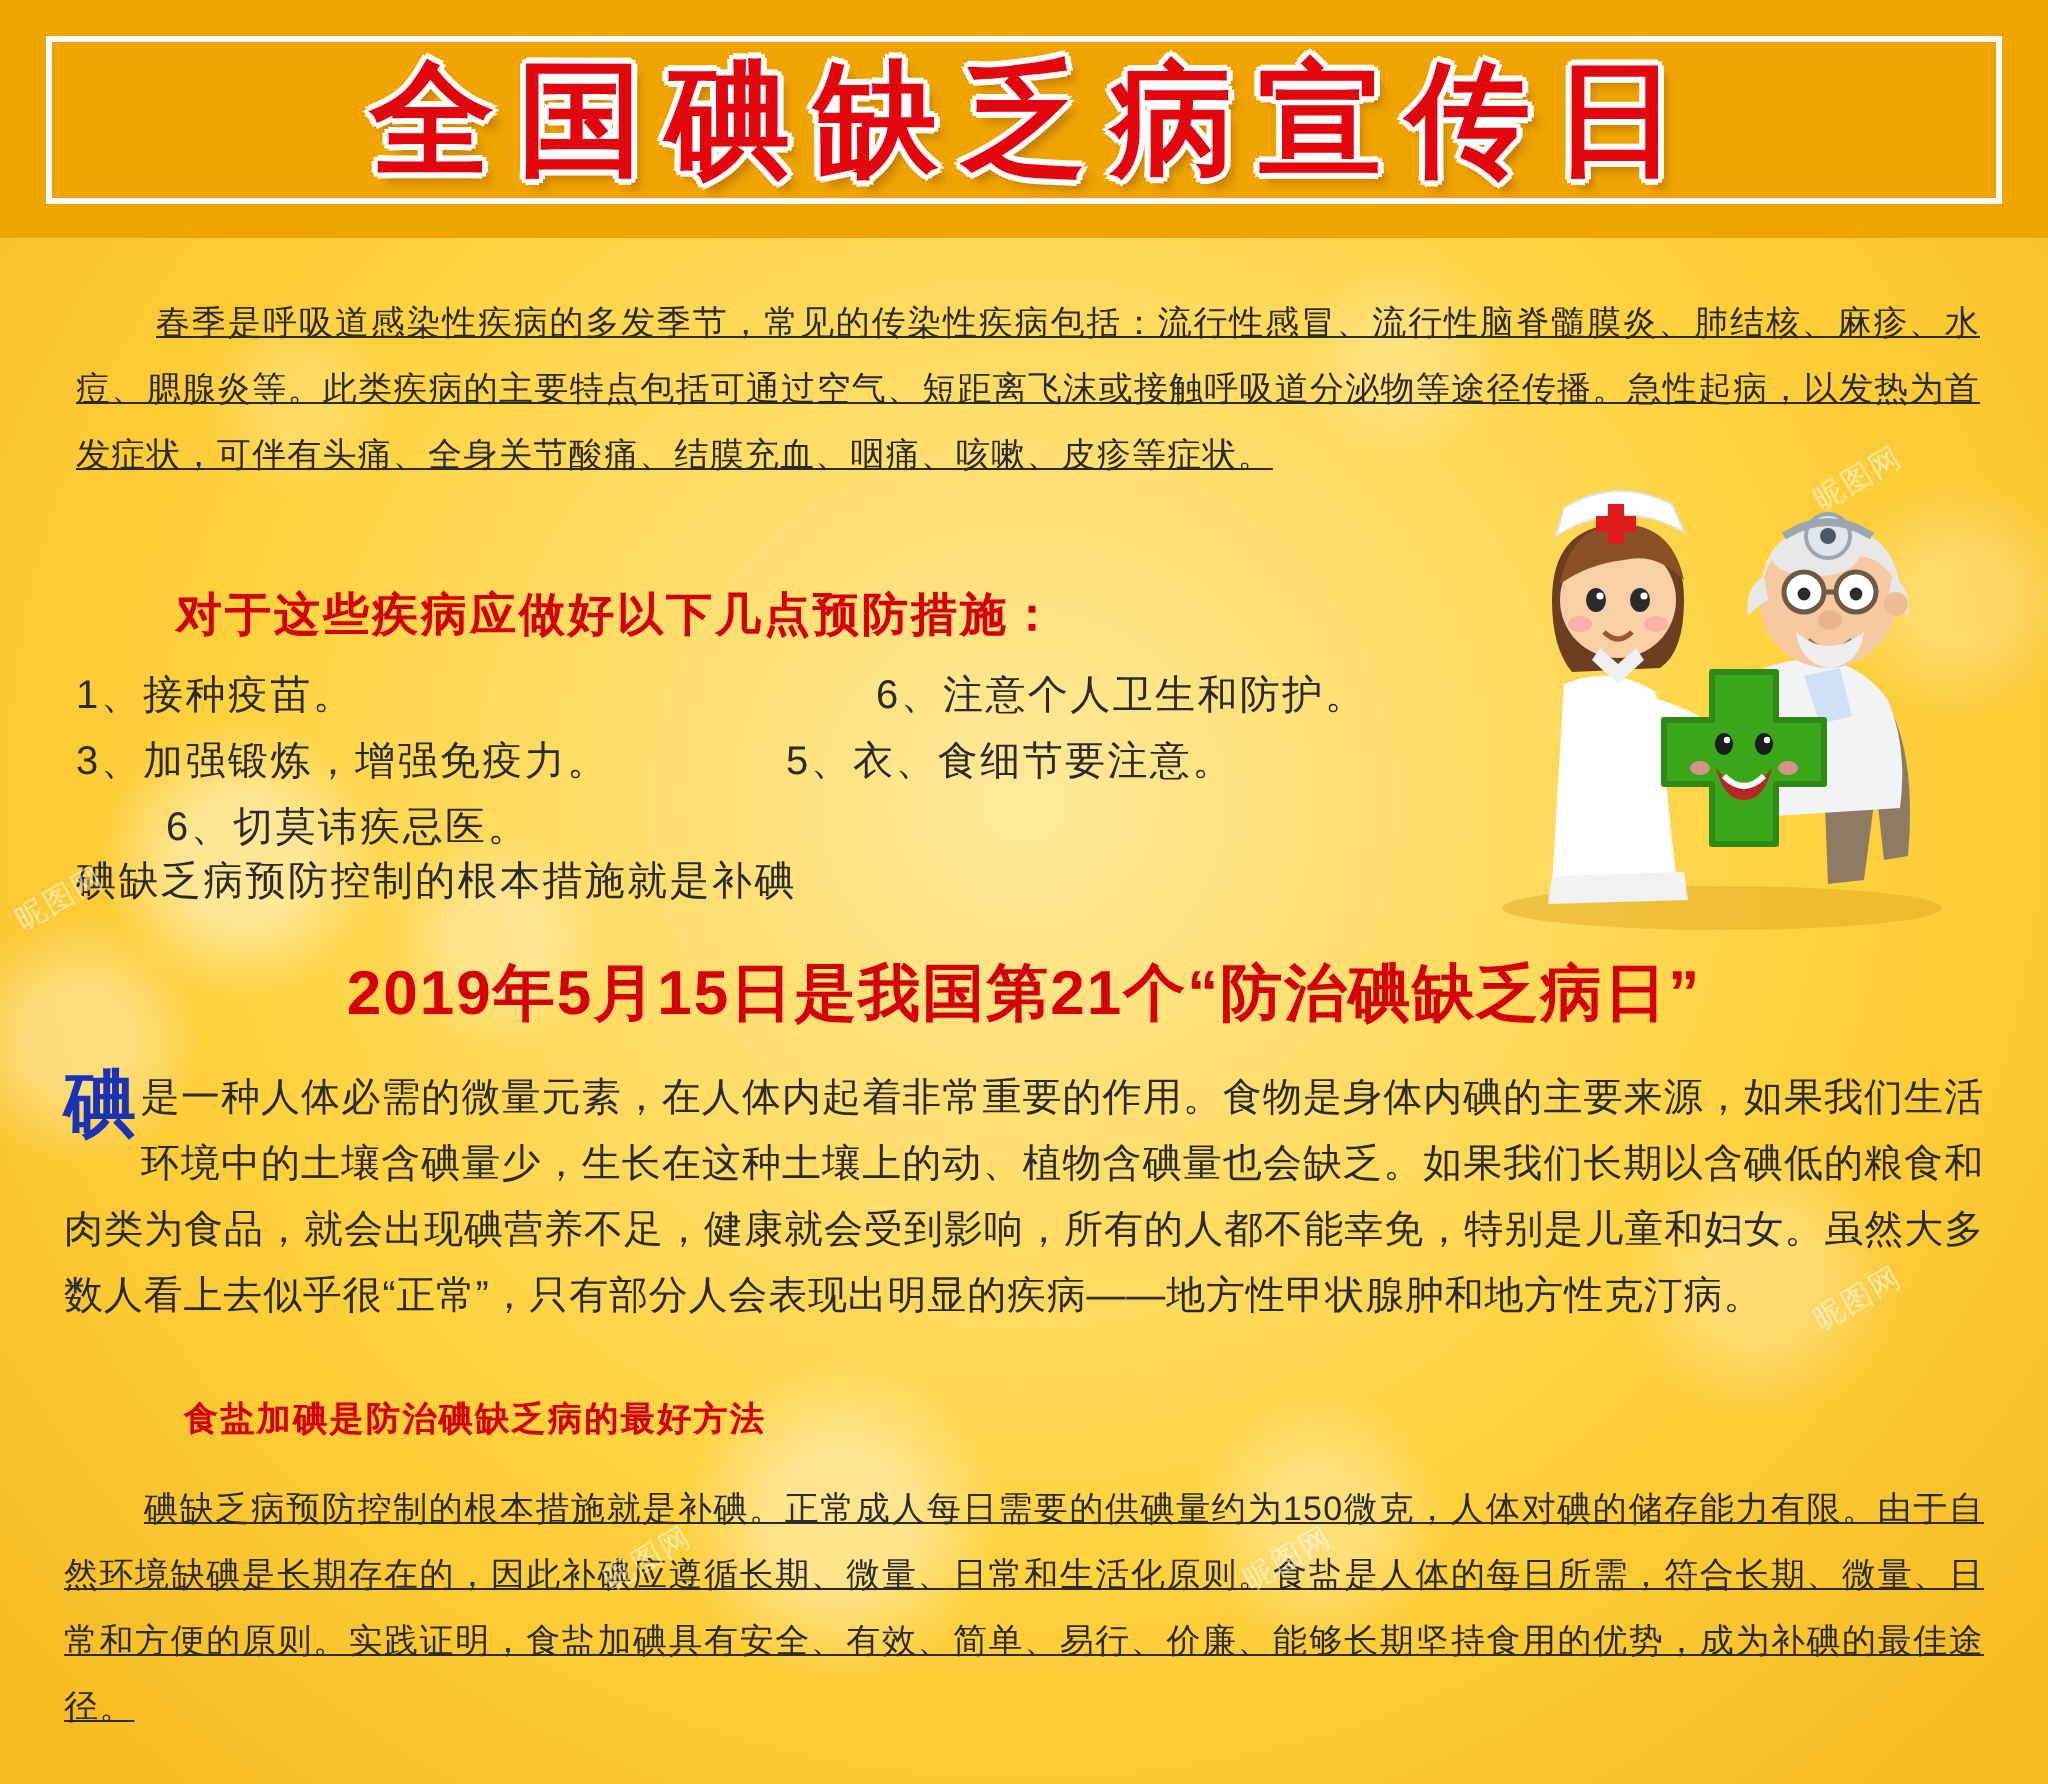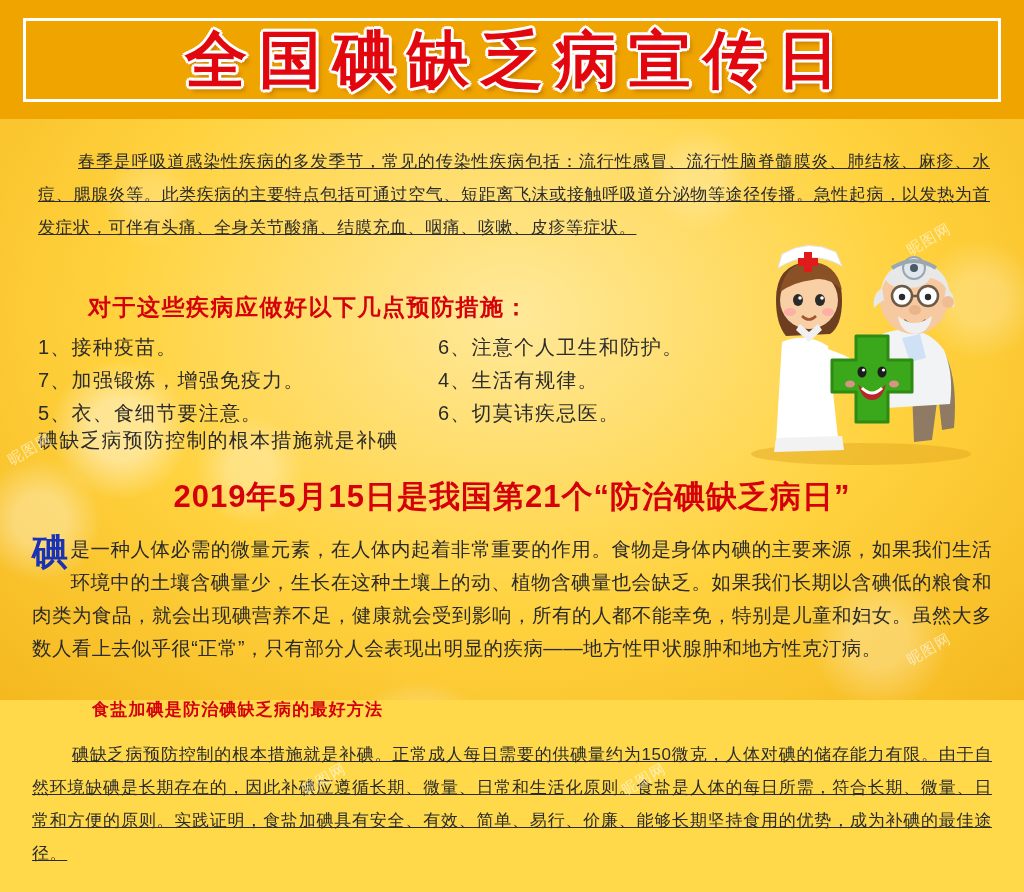--- a/index.html
+++ b/index.html
@@ -9,21 +9,21 @@
   body {
     width: 1024px;
     height: 892px;
     font-family: "Liberation Sans", sans-serif;
     background: #ffd94a;
     overflow: hidden;
   }
   #poster {
     position: relative;
     width: 1024px;
-    height: 700px;
+    height: 892px;
     background:
       radial-gradient(circle at 120px 430px, rgba(255,255,255,0.45) 0 30px, rgba(255,255,255,0) 70px),
       radial-gradient(circle at 40px 520px, rgba(255,255,255,0.35) 0 26px, rgba(255,255,255,0) 62px),
       radial-gradient(circle at 250px 470px, rgba(255,255,255,0.30) 0 22px, rgba(255,255,255,0) 55px),
       radial-gradient(circle at 420px 760px, rgba(255,255,255,0.40) 0 34px, rgba(255,255,255,0) 80px),
       radial-gradient(circle at 660px 760px, rgba(255,255,255,0.30) 0 26px, rgba(255,255,255,0) 64px),
       radial-gradient(circle at 880px 640px, rgba(255,255,255,0.28) 0 28px, rgba(255,255,255,0) 70px),
       radial-gradient(circle at 980px 300px, rgba(255,255,255,0.25) 0 24px, rgba(255,255,255,0) 60px),
       radial-gradient(circle at 700px 180px, rgba(255,255,255,0.22) 0 20px, rgba(255,255,255,0) 52px),
       radial-gradient(circle at 150px 200px, rgba(255,255,255,0.20) 0 18px, rgba(255,255,255,0) 48px),
@@ -202,22 +202,21 @@
     </div>
   </div>
 
   <div class="para" id="intro-para">春季是呼吸道感染性疾病的多发季节，常见的传染性疾病包括：流行性感冒、流行性脑脊髓膜炎、肺结核、麻疹、水痘、腮腺炎等。此类疾病的主要特点包括可通过空气、短距离飞沫或接触呼吸道分泌物等途径传播。急性起病，以发热为首发症状，可伴有头痛、全身关节酸痛、结膜充血、咽痛、咳嗽、皮疹等症状。</div>
 
   <div id="prevention-heading">对于这些疾病应做好以下几点预防措施：</div>
 
   <div class="measures">
     <div class="measure-item">1、接种疫苗。</div>
     <div class="measure-item right">6、注意个人卫生和防护。</div>
-    <div class="measure-item">7、加强锻炼，增强免疫力。</div>
-    <div class="measure-item right">4、生活有规律。</div>
+    <div class="measure-item">3、加强锻炼，增强免疫力。</div>
     <div class="measure-item">5、衣、食细节要注意。</div>
     <div class="measure-item right">6、切莫讳疾忌医。</div>
   </div>
   <div id="extra-measure">碘缺乏病预防控制的根本措施就是补碘</div>
 
   <div id="date-line">2019年5月15日是我国第21个“防治碘缺乏病日”</div>
 
   <div id="iodine-block">
     <span id="iodine-drop-cap">碘</span><span>是一种人体必需的微量元素，在人体内起着非常重要的作用。食物是身体内碘的主要来源，如果我们生活环境中的土壤含碘量少，生长在这种土壤上的动、植物含碘量也会缺乏。如果我们长期以含碘低的粮食和肉类为食品，就会出现碘营养不足，健康就会受到影响，所有的人都不能幸免，特别是儿童和妇女。虽然大多数人看上去似乎很“正常”，只有部分人会表现出明显的疾病——地方性甲状腺肿和地方性克汀病。</span>
   </div>

